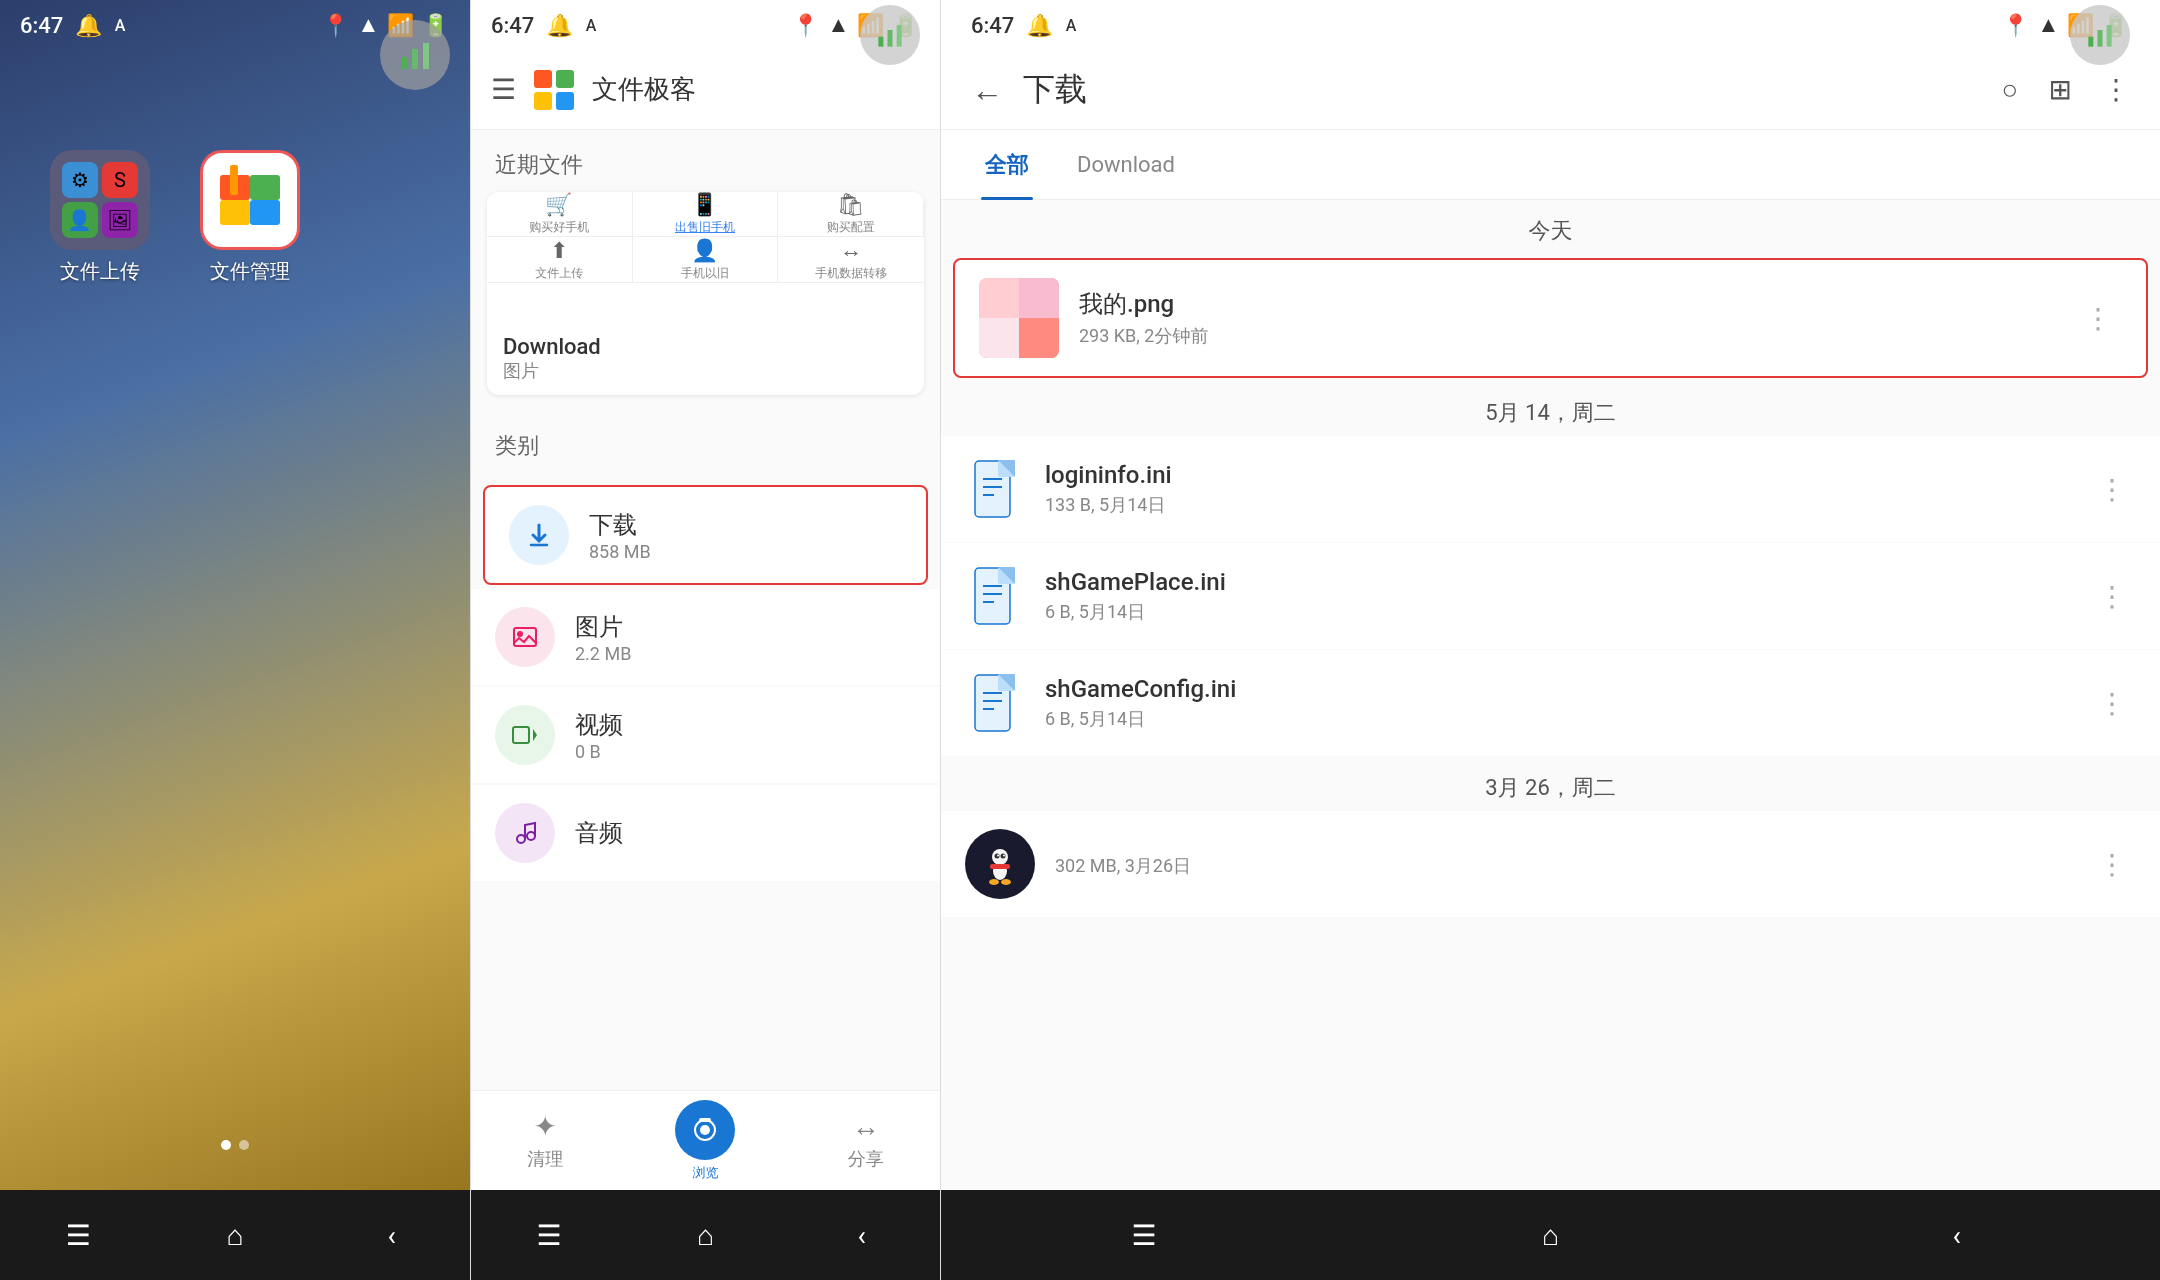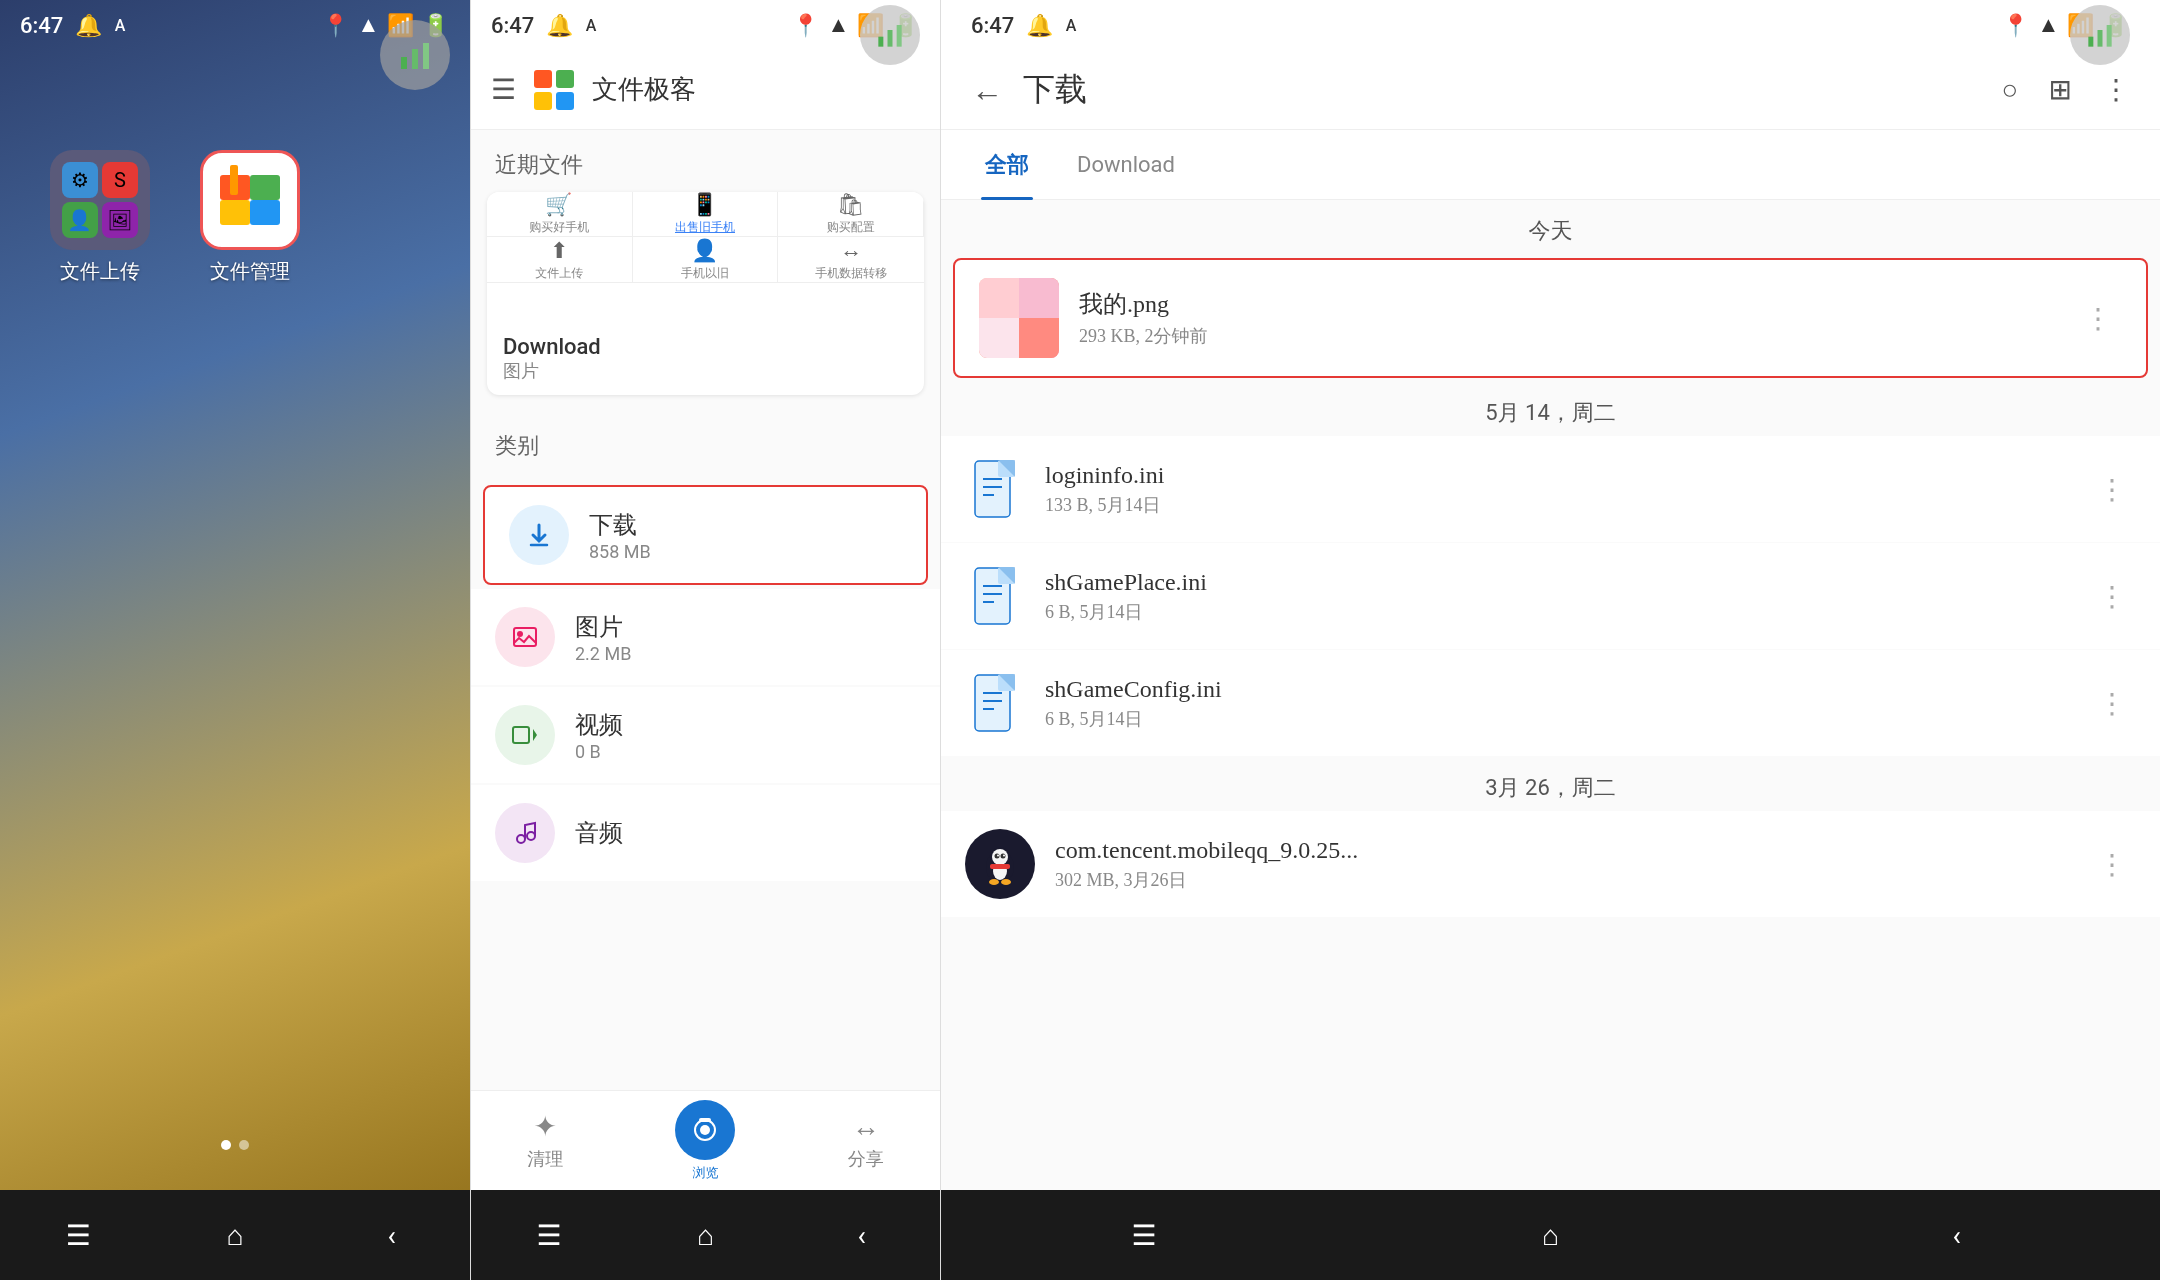--- a/index.html
+++ b/index.html
@@ -389,21 +389,20 @@
       text-align: center;
     }
 
     .file-item {
       display: flex;
       align-items: center;
       padding: 18px 24px;
       background: white;
       margin-bottom: 1px;
       gap: 20px;
-      font-family: Liberation Serif, serif;
     }
 
     .file-item.highlighted {
       border: 2px solid #e53935;
       border-radius: 8px;
       margin: 4px 12px;
     }
 
     .file-thumb {
       width: 80px;
@@ -854,21 +853,20 @@
 
           <ellipse cx="19" cy="43" rx="5" ry="3" fill="#f5a623"></ellipse>
           <ellipse cx="31" cy="43" rx="5" ry="3" fill="#f5a623"></ellipse>
 
           <ellipse cx="25" cy="32" rx="7" ry="9" fill="#f5f5f5"></ellipse>
 
           <rect x="15" y="25" width="20" height="5" rx="2" fill="#e53935"></rect>
         </svg>
       </div>
       <div class="file-info">
-        <div class="file-name">com.tencent.mobileqq_9.0.25...</div>
         <div class="file-meta">302 MB, 3月26日</div>
       </div>
       <span class="file-more">⋮</span>
     </div>
   </div>
 
   <div class="dl-nav-bar">
     <div class="nav-btn">☰</div>
     <div class="nav-btn">⌂</div>
     <div class="nav-btn">‹</div>

